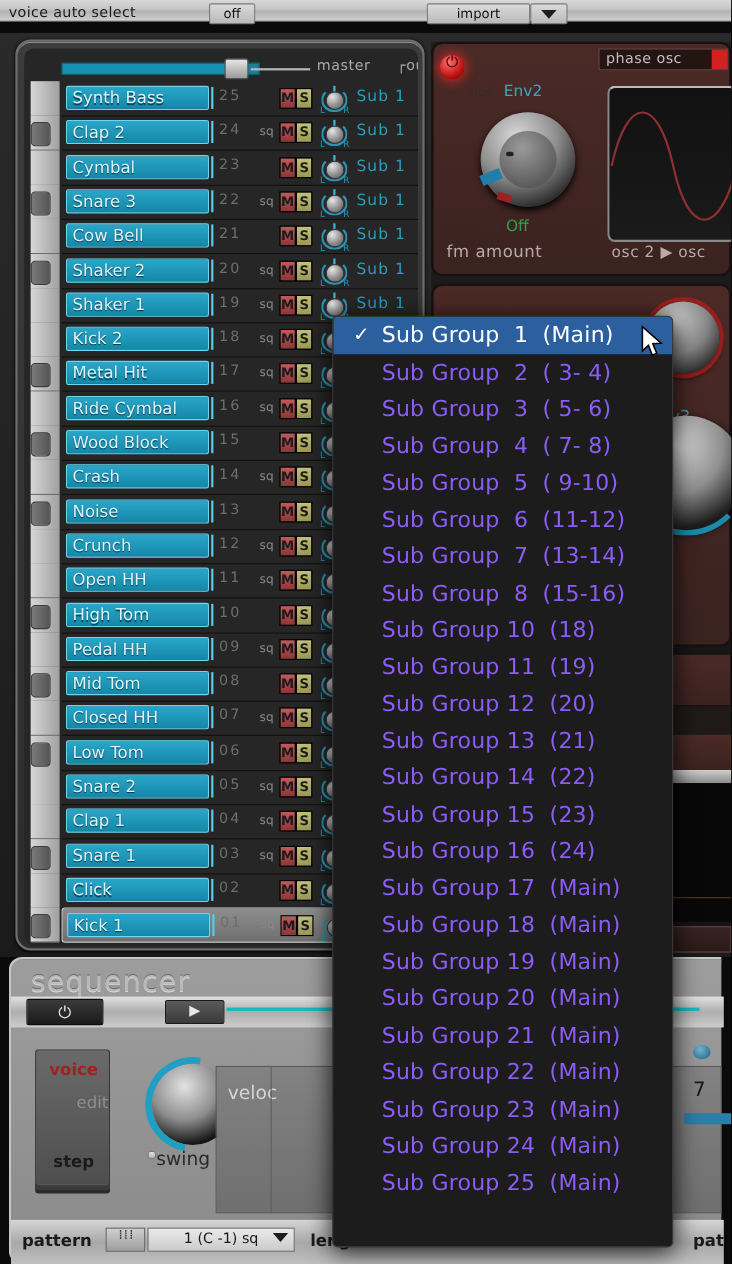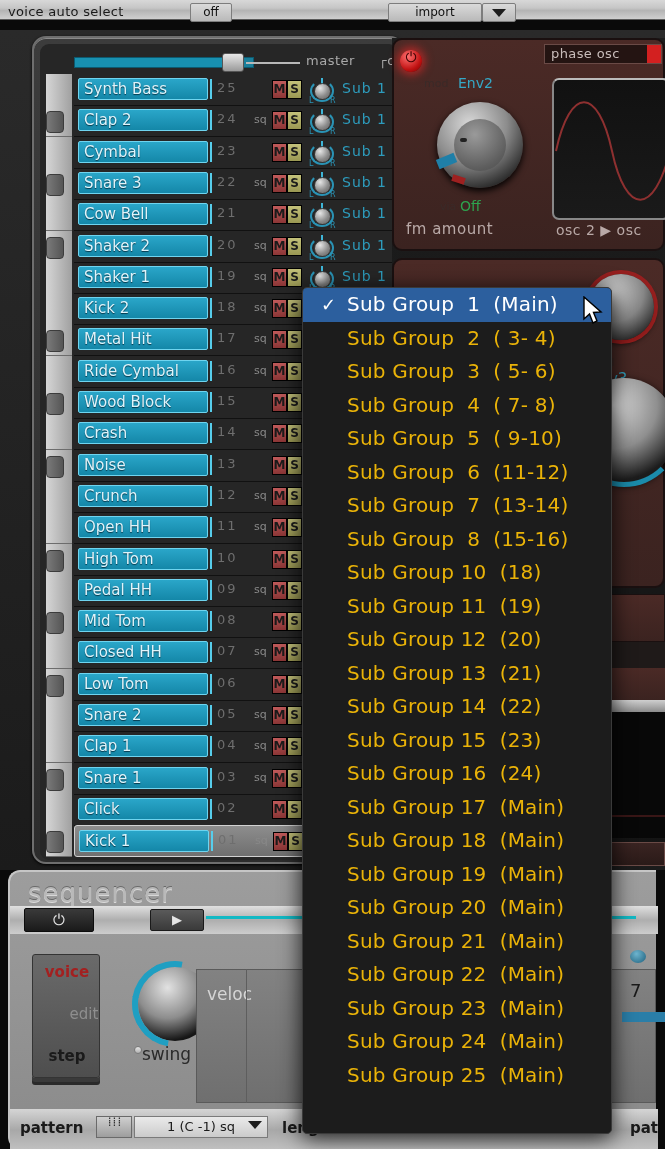--- a/index.html
+++ b/index.html
@@ -36,21 +36,21 @@
     border-right: 7px solid transparent; border-top: 8px solid #1d1d1d;
     margin: 5px auto 0 auto;
   }
 
   
   .main-panel {
     position: absolute; left: 0; top: 30px; width: 665px; height: 840px;
     background: linear-gradient(180deg,#2a2a2a,#1b1b1b);
   }
   .voices-frame {
-    position: absolute; left: 32px; top: 6px; width: 372px; height: 828px;
+    position: absolute; left: 14px; top: 6px; width: 372px; height: 828px;
     background: linear-gradient(180deg,#3c3c3c,#2c2c2c);
     border: 2px solid #6e6e6e; border-radius: 14px;
     box-shadow: inset 0 1px 0 #8a8a8a, 0 1px 3px #000;
   }
   .voices-inner {
     position: absolute; left: 6px; top: 6px; width: 358px; height: 816px;
     background: #262626; border-radius: 9px; overflow: hidden;
   }
 
   
@@ -208,21 +208,21 @@
              background: linear-gradient(180deg,#3a3a3a,#1a1a1a); border: 1px solid #0d0d0d; border-radius: 2px;
              color: #e4e4e4; font-size: 15px; text-align: center; line-height: 22px; }
   .seq-play { position: absolute; left: 140px; top: 3px; width: 54px; height: 22px;
               background: linear-gradient(180deg,#5a5a5a,#3a3a3a); border: 1px solid #1a1a1a; border-radius: 2px;
               color: #e6e6e6; font-size: 13px; text-align: center; line-height: 20px; }
   .mode-switch { position: absolute; left: 22px; top: 82px; width: 68px; height: 124px;
                  background: linear-gradient(180deg,#6a6a6a,#4e4e4e); border: 1px solid #343434; border-radius: 3px;
                  box-shadow: 0 4px 0 #3a3a3a, 0 7px 0 #2a2a2a; }
   .mode-switch div { position: absolute; left: 0; width: 68px; text-align: center; font-size: 15px; font-weight: bold; }
   .mode-voice { top: 8px; color: #a32020; }
-  .mode-edit { top: 50px; color: #8e8e8e; font-weight: normal !important; padding-left: 34px; }
+  .mode-edit { top: 38px; color: #8e8e8e; font-weight: normal !important; padding-left: 34px; }
   .mode-step { top: 92px; color: #1a1a1a; }
   .swing-knob { position: absolute; left: 128px; top: 95px; width: 74px; height: 74px; border-radius: 50%;
     background: radial-gradient(circle at 40% 28%, #e2e2e2, #8d8d8d 44%, #161616 76%, #0a0a0a); }
   .swing-knob .ring { position: absolute; left: -6px; top: -6px; width: 86px; height: 86px; border-radius: 50%;
     border: 6px solid #1f9fc2; border-right-color: transparent; border-bottom-color: transparent; transform: rotate(-35deg); }
   .swing-lbl { position: absolute; left: 132px; top: 172px; font-size: 17px; color: #2a2a2a; }
   .swing-dot { position: absolute; width: 8px; height: 8px; border-radius: 50%;
                background: linear-gradient(180deg,#e6e6e6,#b0b0b0); border: 1px solid #7a7a7a; }
   .velo-panel { position: absolute; left: 186px; top: 97px; width: 460px; height: 134px;
                 background: linear-gradient(180deg,#828282,#6f6f6f); border: 1px solid #5a5a5a; }
@@ -249,21 +249,21 @@
 
   
   .menu {
     position: absolute; left: 302px; top: 287px; width: 310px; height: 847px;
     background: #1c1c1c; border: 1px solid #3a3a3a; border-radius: 5px;
     box-shadow: 0 4px 22px rgba(0,0,0,.85);
     overflow: hidden; z-index: 50;
   }
   .mitem {
     position: relative; height: 33.5px; line-height: 33.5px;
-    color: #eab308; font-size: 20px; white-space: pre;
+    color: #8b5cf6; font-size: 20px; white-space: pre;
     padding-left: 44px; letter-spacing: .2px;
     font-family: "DejaVu Sans", sans-serif;
   }
   .mitem.sel { background: #2c5f9e; color: #fff; }
   .mcheck { position: absolute; left: 18px; top: 0; font-size: 18px; color: #fff; }
 
   
   .cursor { position: absolute; left: 582px; top: 296px; z-index: 80; }
 </style>
 </head>

